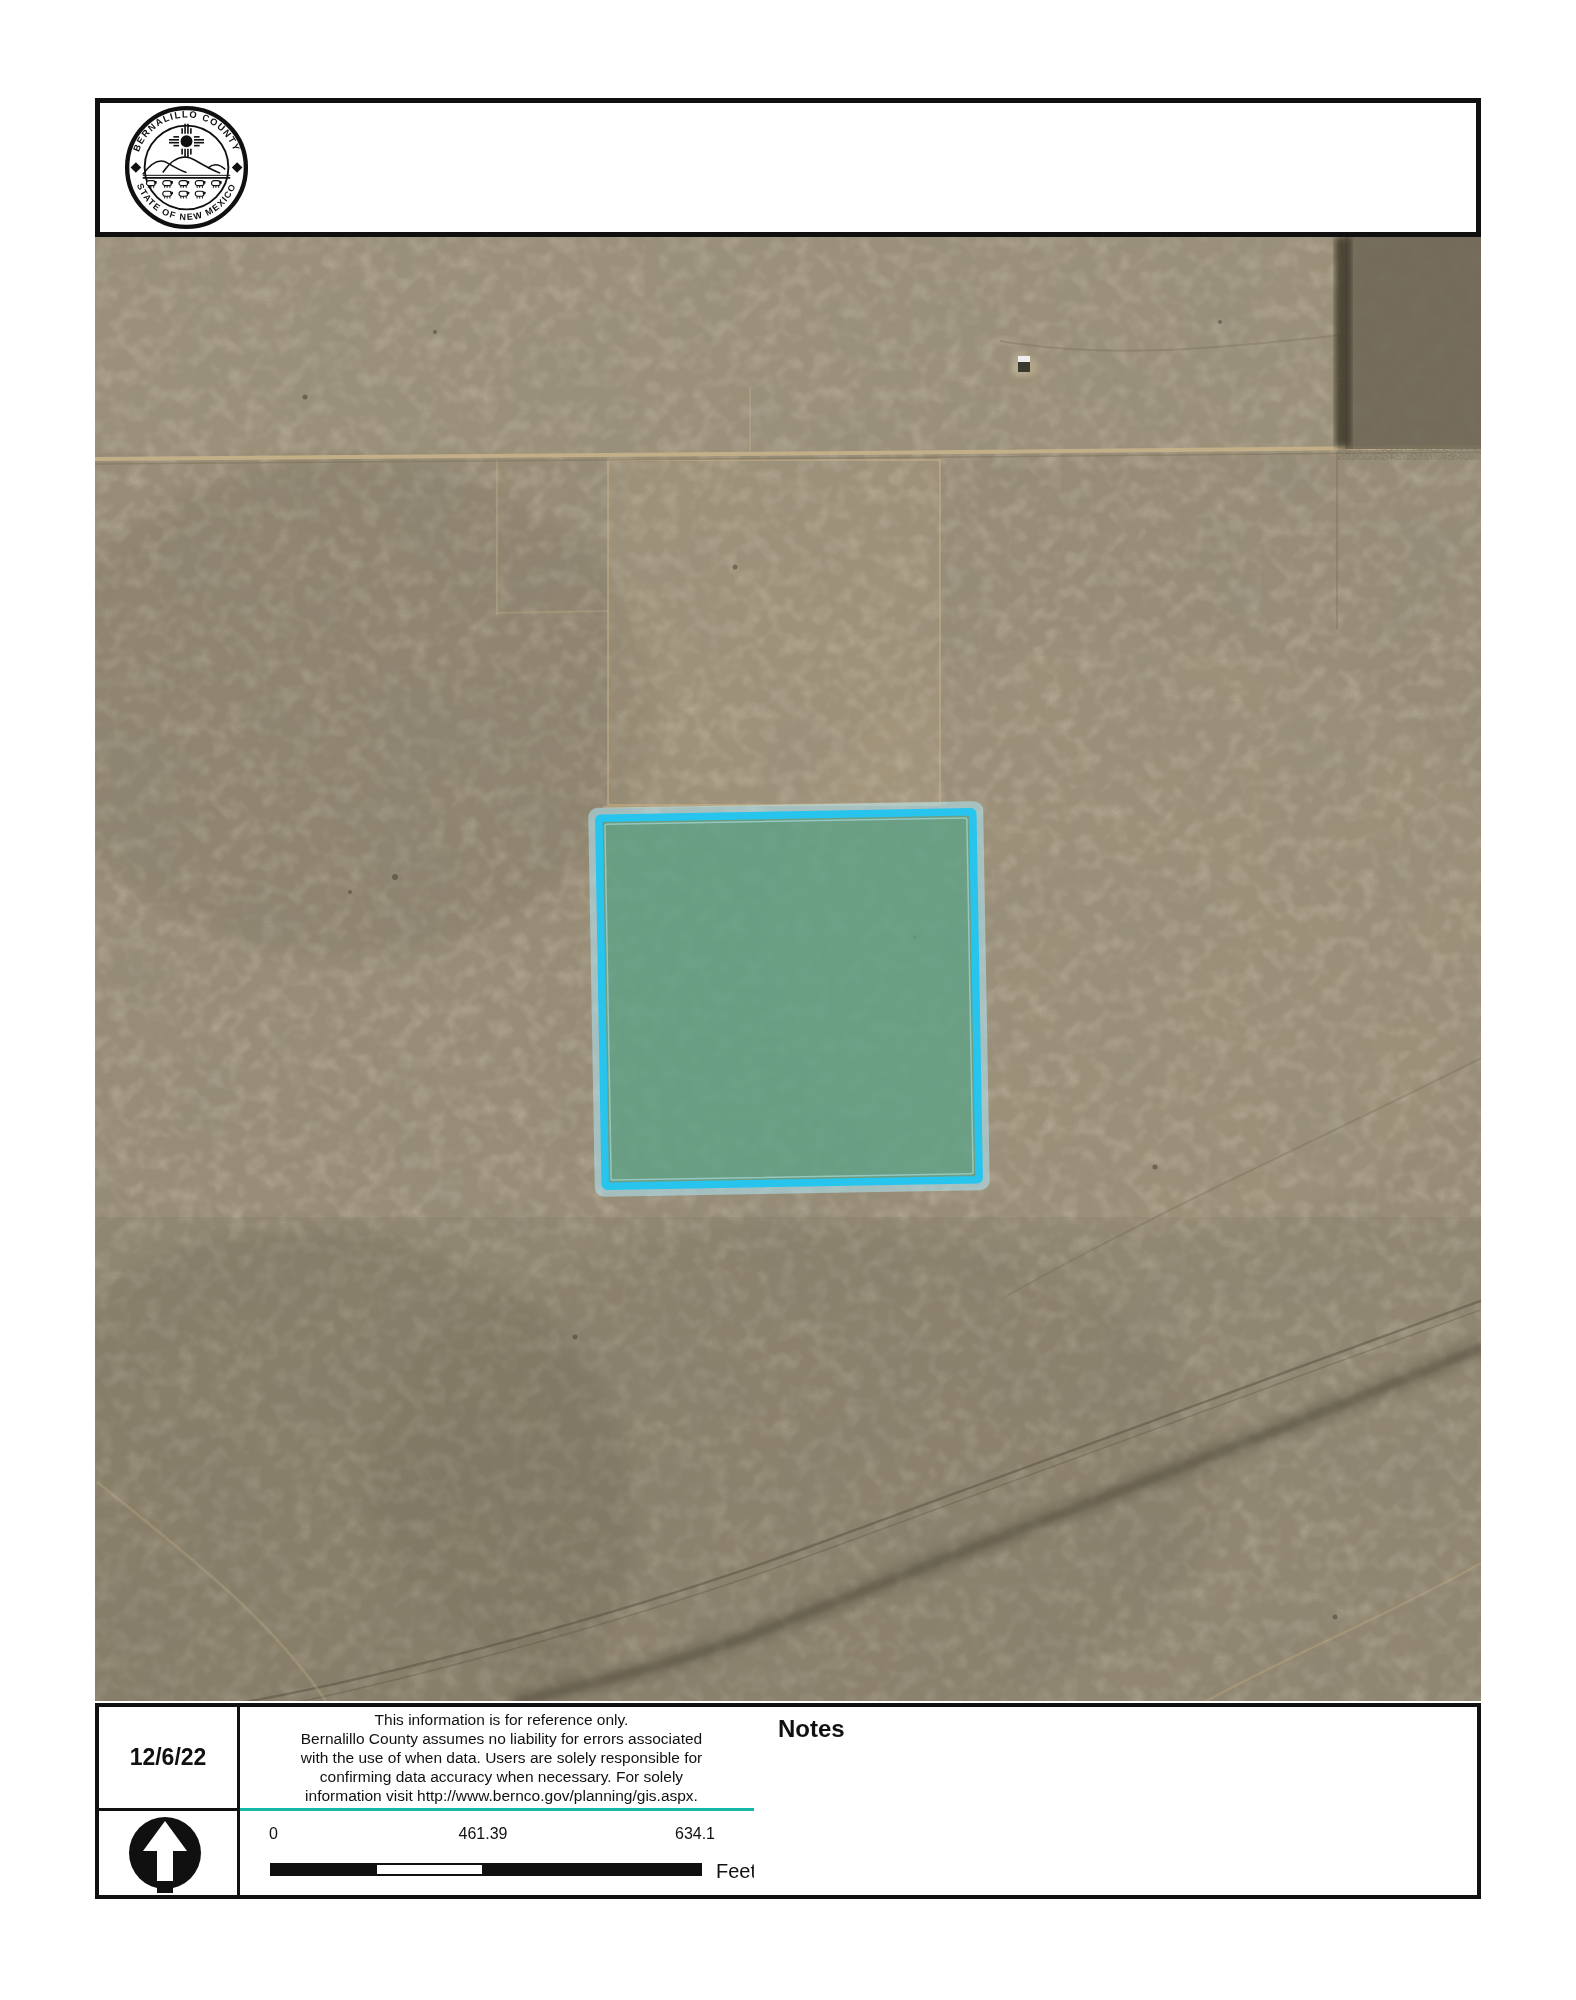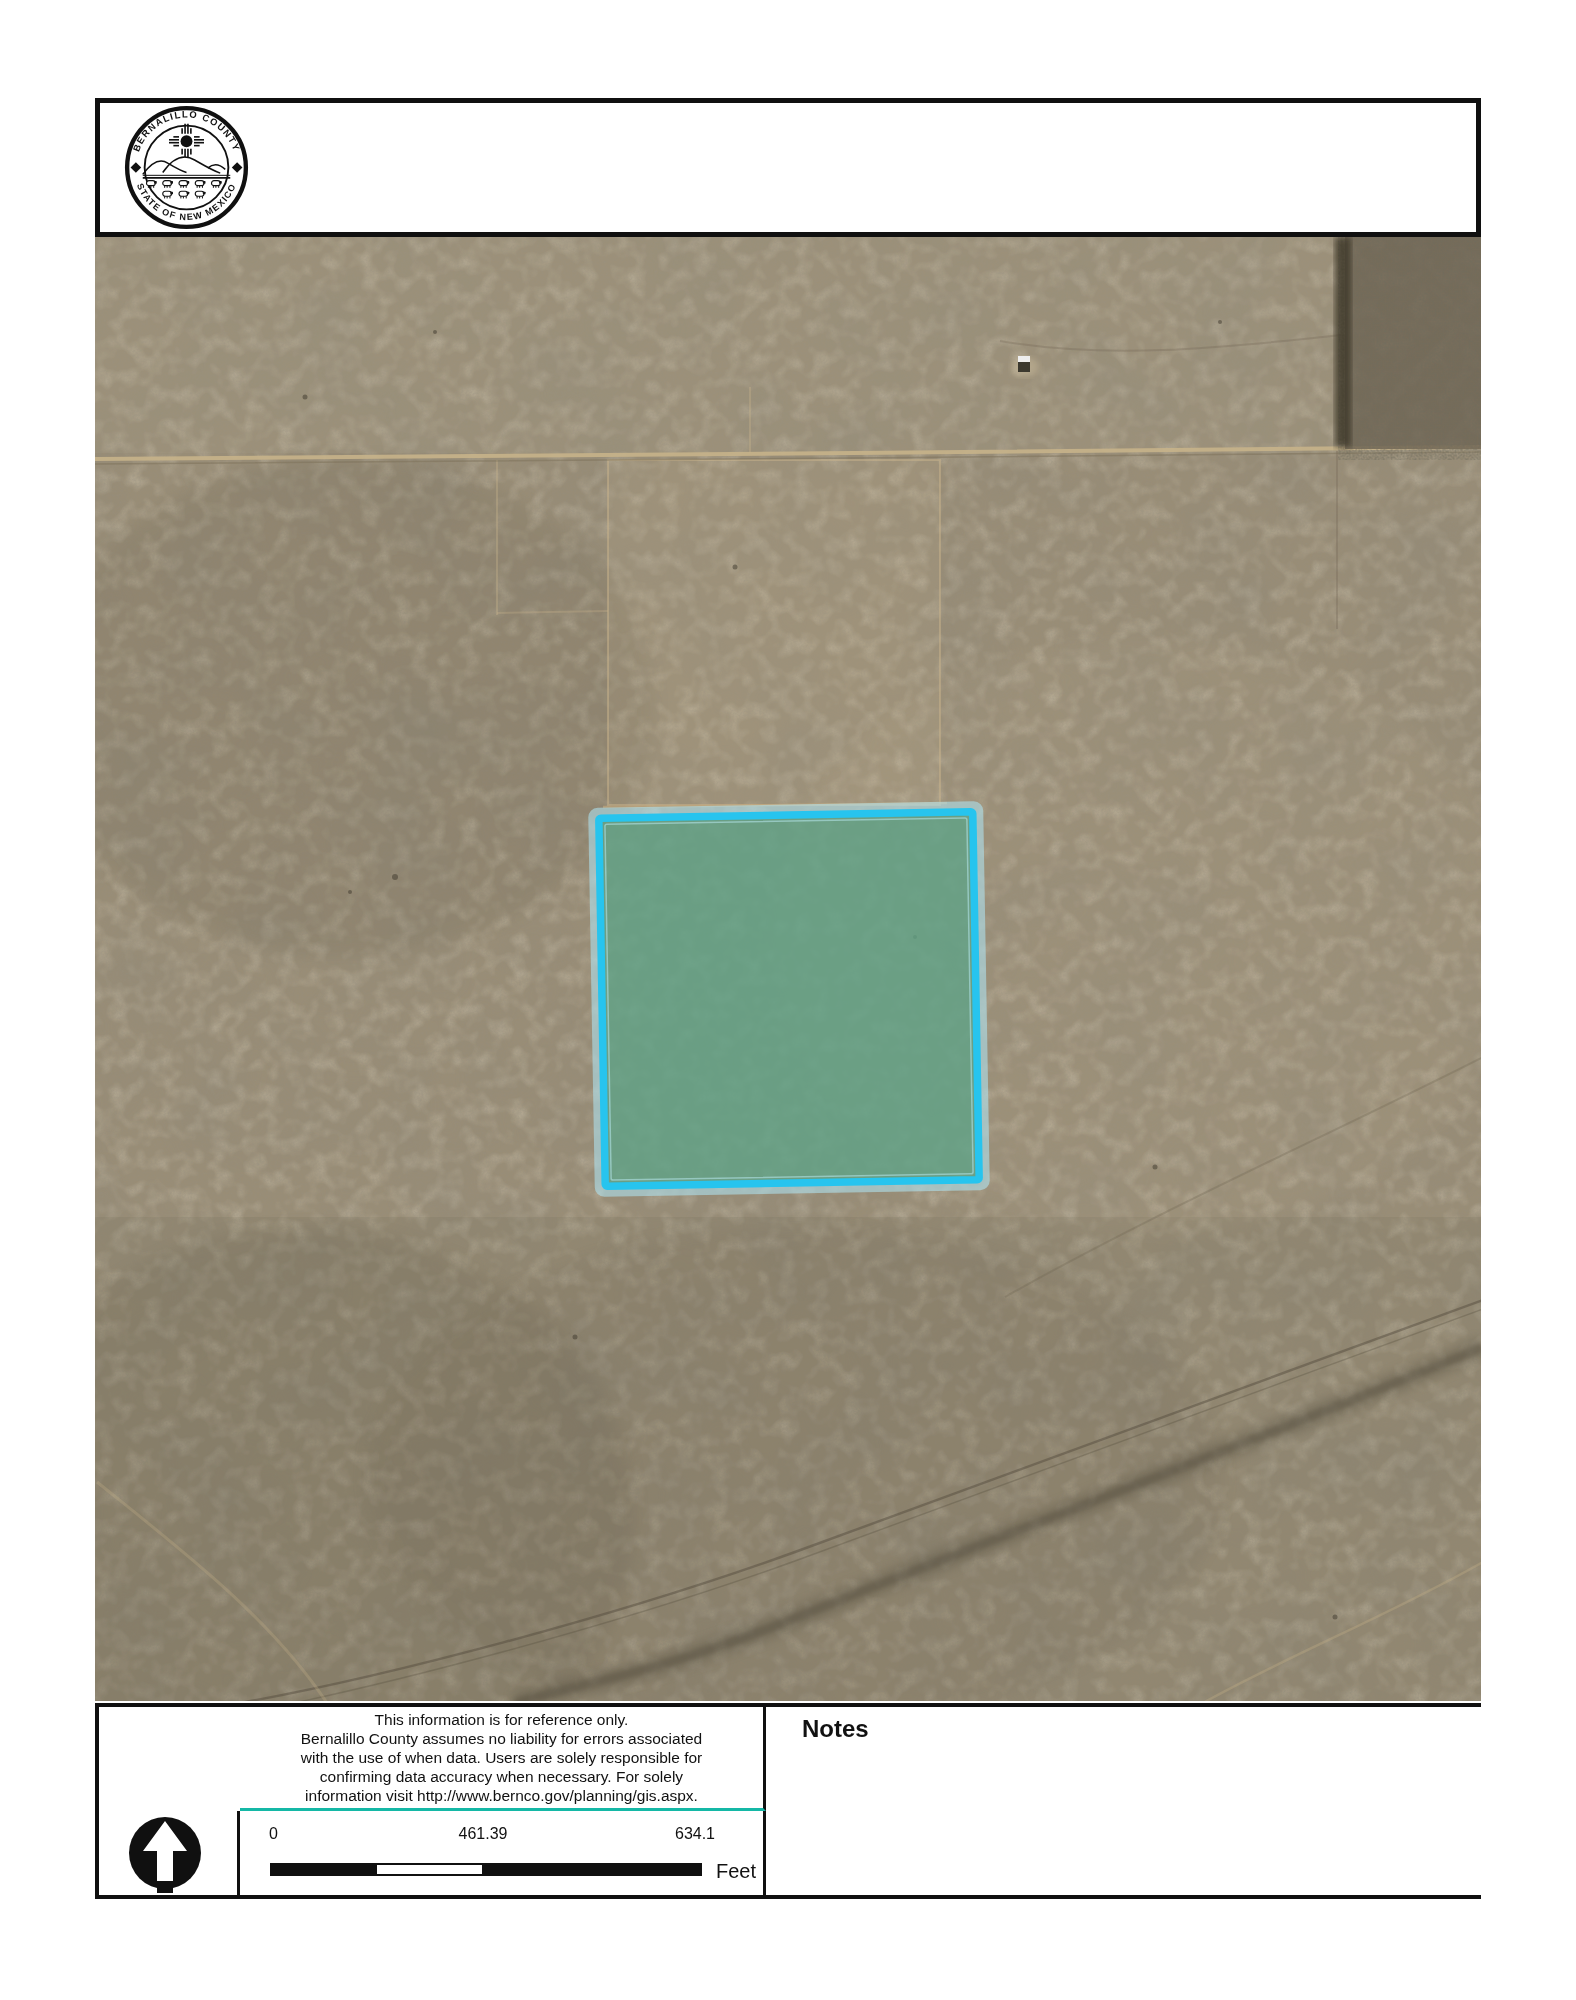--- a/index.html
+++ b/index.html
@@ -25,21 +25,21 @@
     border:4px solid #101010;background:#ffffff;box-sizing:border-box;
   }
   .cell{position:absolute;box-sizing:border-box;background:#fff;}
   .cell-date{left:0;top:0;width:141px;height:104px;border-right:3px solid #101010;border-bottom:3px solid #101010;
     display:flex;align-items:center;justify-content:center;font-weight:bold;font-size:23px;}
   .cell-disclaimer{left:141px;top:0;width:526px;height:104px;border-right:3px solid #101010;border-bottom:3px solid #14b8a6;
     display:flex;flex-direction:column;align-items:center;justify-content:center;text-align:center;
     font-size:15.5px;line-height:19px;padding:1px 4px;}
   .cell-north{left:0;top:104px;width:141px;height:84px;border-right:3px solid #101010;}
   .cell-scale{left:141px;top:104px;width:526px;height:84px;border-right:3px solid #101010;position:absolute;}
-  .cell-notes{left:679px;top:0;width:711px;height:188px;padding:8px 24px;font-weight:bold;font-size:24px;}
+  .cell-notes{left:655px;top:0;width:711px;height:188px;padding:8px 24px;font-weight:bold;font-size:24px;}
   .scale-label{position:absolute;top:14px;font-size:16px;white-space:nowrap;}
   .scale-label.mid,.scale-label.end{transform:translateX(-50%);}
   .scale-bar{position:absolute;left:30px;top:52px;width:432px;height:13px;background:#101010;}
   .scale-bar-white{position:absolute;left:107px;top:2px;width:105px;height:9px;background:#ffffff;}
   .scale-unit{position:absolute;left:476px;top:49px;font-size:20px;}
 </style>
 </head>
 <body>
 
 <div class="page">
@@ -207,20 +207,21 @@
       <g transform="rotate(-1 694 762)">
         <rect x="503" y="574" width="382" height="376" rx="3" fill="none" stroke="#b0e9f9" stroke-width="13" opacity="0.55"></rect>
         <rect x="507" y="578" width="374" height="368" rx="2" fill="#5fa287" fill-opacity="0.8" stroke="#27c4ee" stroke-width="7.5"></rect>
         <rect x="513" y="584" width="362" height="356" rx="2" fill="none" stroke="#bfeffa" stroke-width="1.5" opacity="0.5"></rect>
       </g>
     </svg>
   </div>
 
   <div class="footer-box">
 
+    <div class="cell cell-date">12/6/22</div>
 
     <div class="cell cell-disclaimer">
       <div>This information is for reference only.</div>
       <div>Bernalillo County assumes no liability for errors associated</div>
       <div>with the use of when data. Users are solely responsible for</div>
       <div>confirming data accuracy when necessary. For solely</div>
       <div>information visit http://www.bernco.gov/planning/gis.aspx.</div>
     </div>
 
     <div class="cell cell-north">

